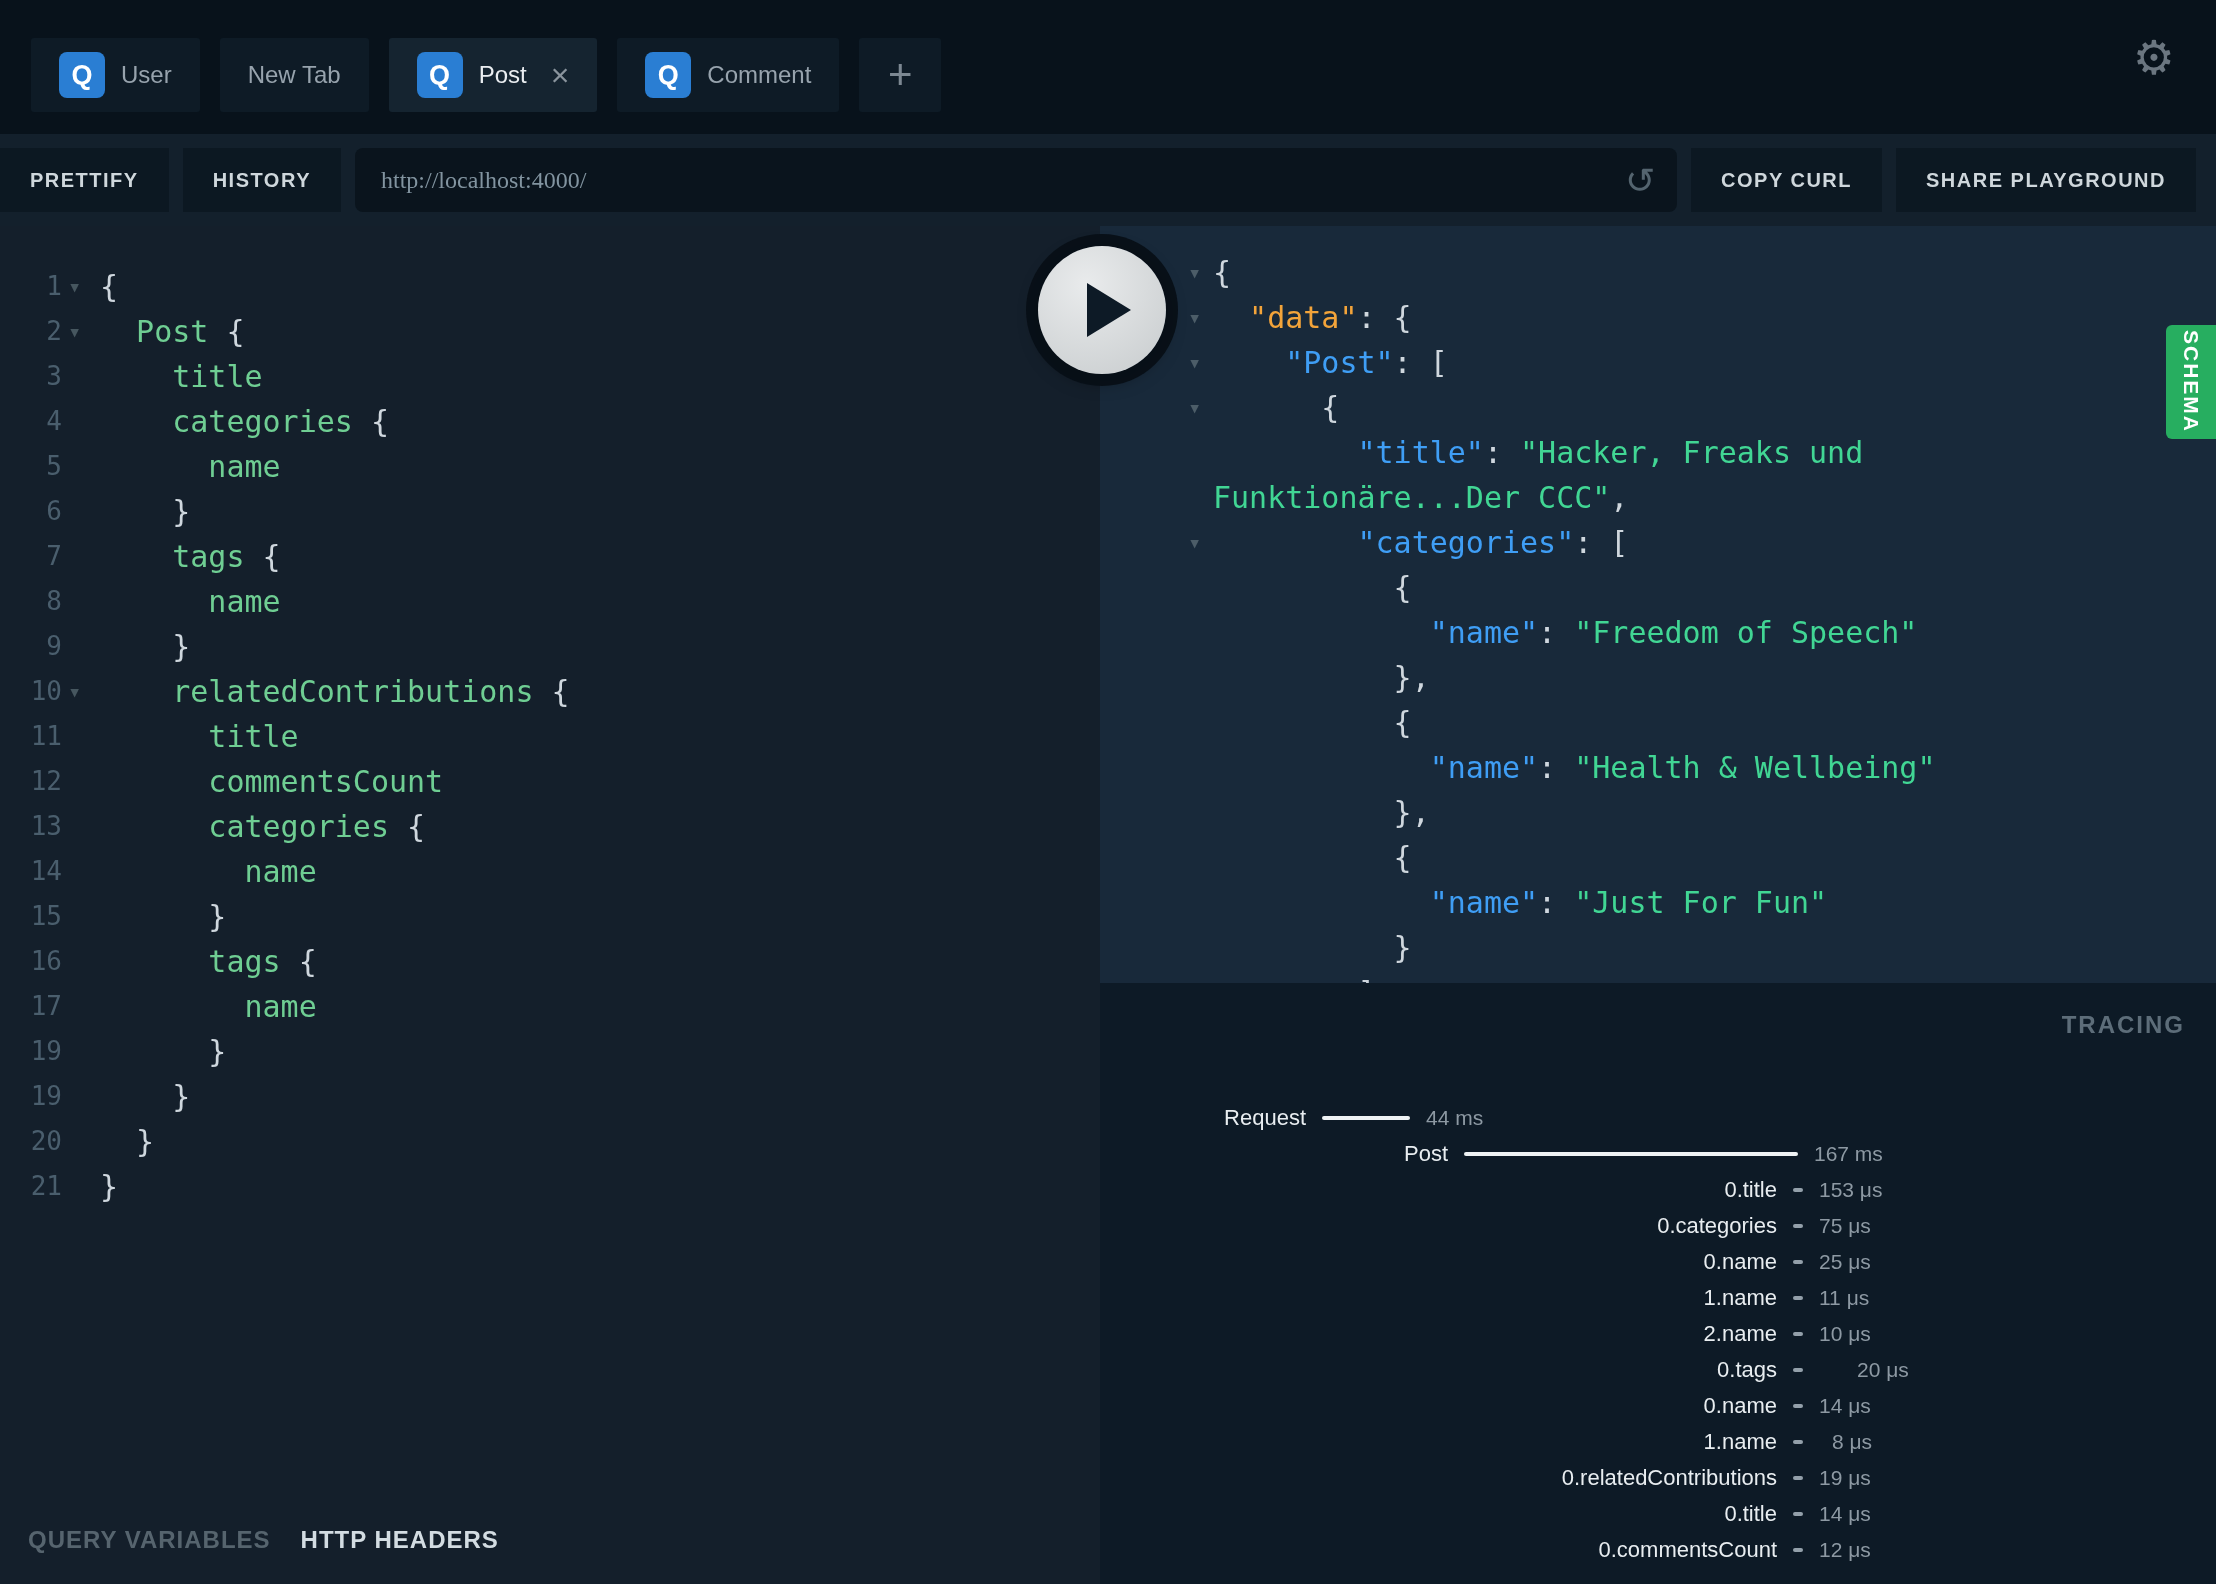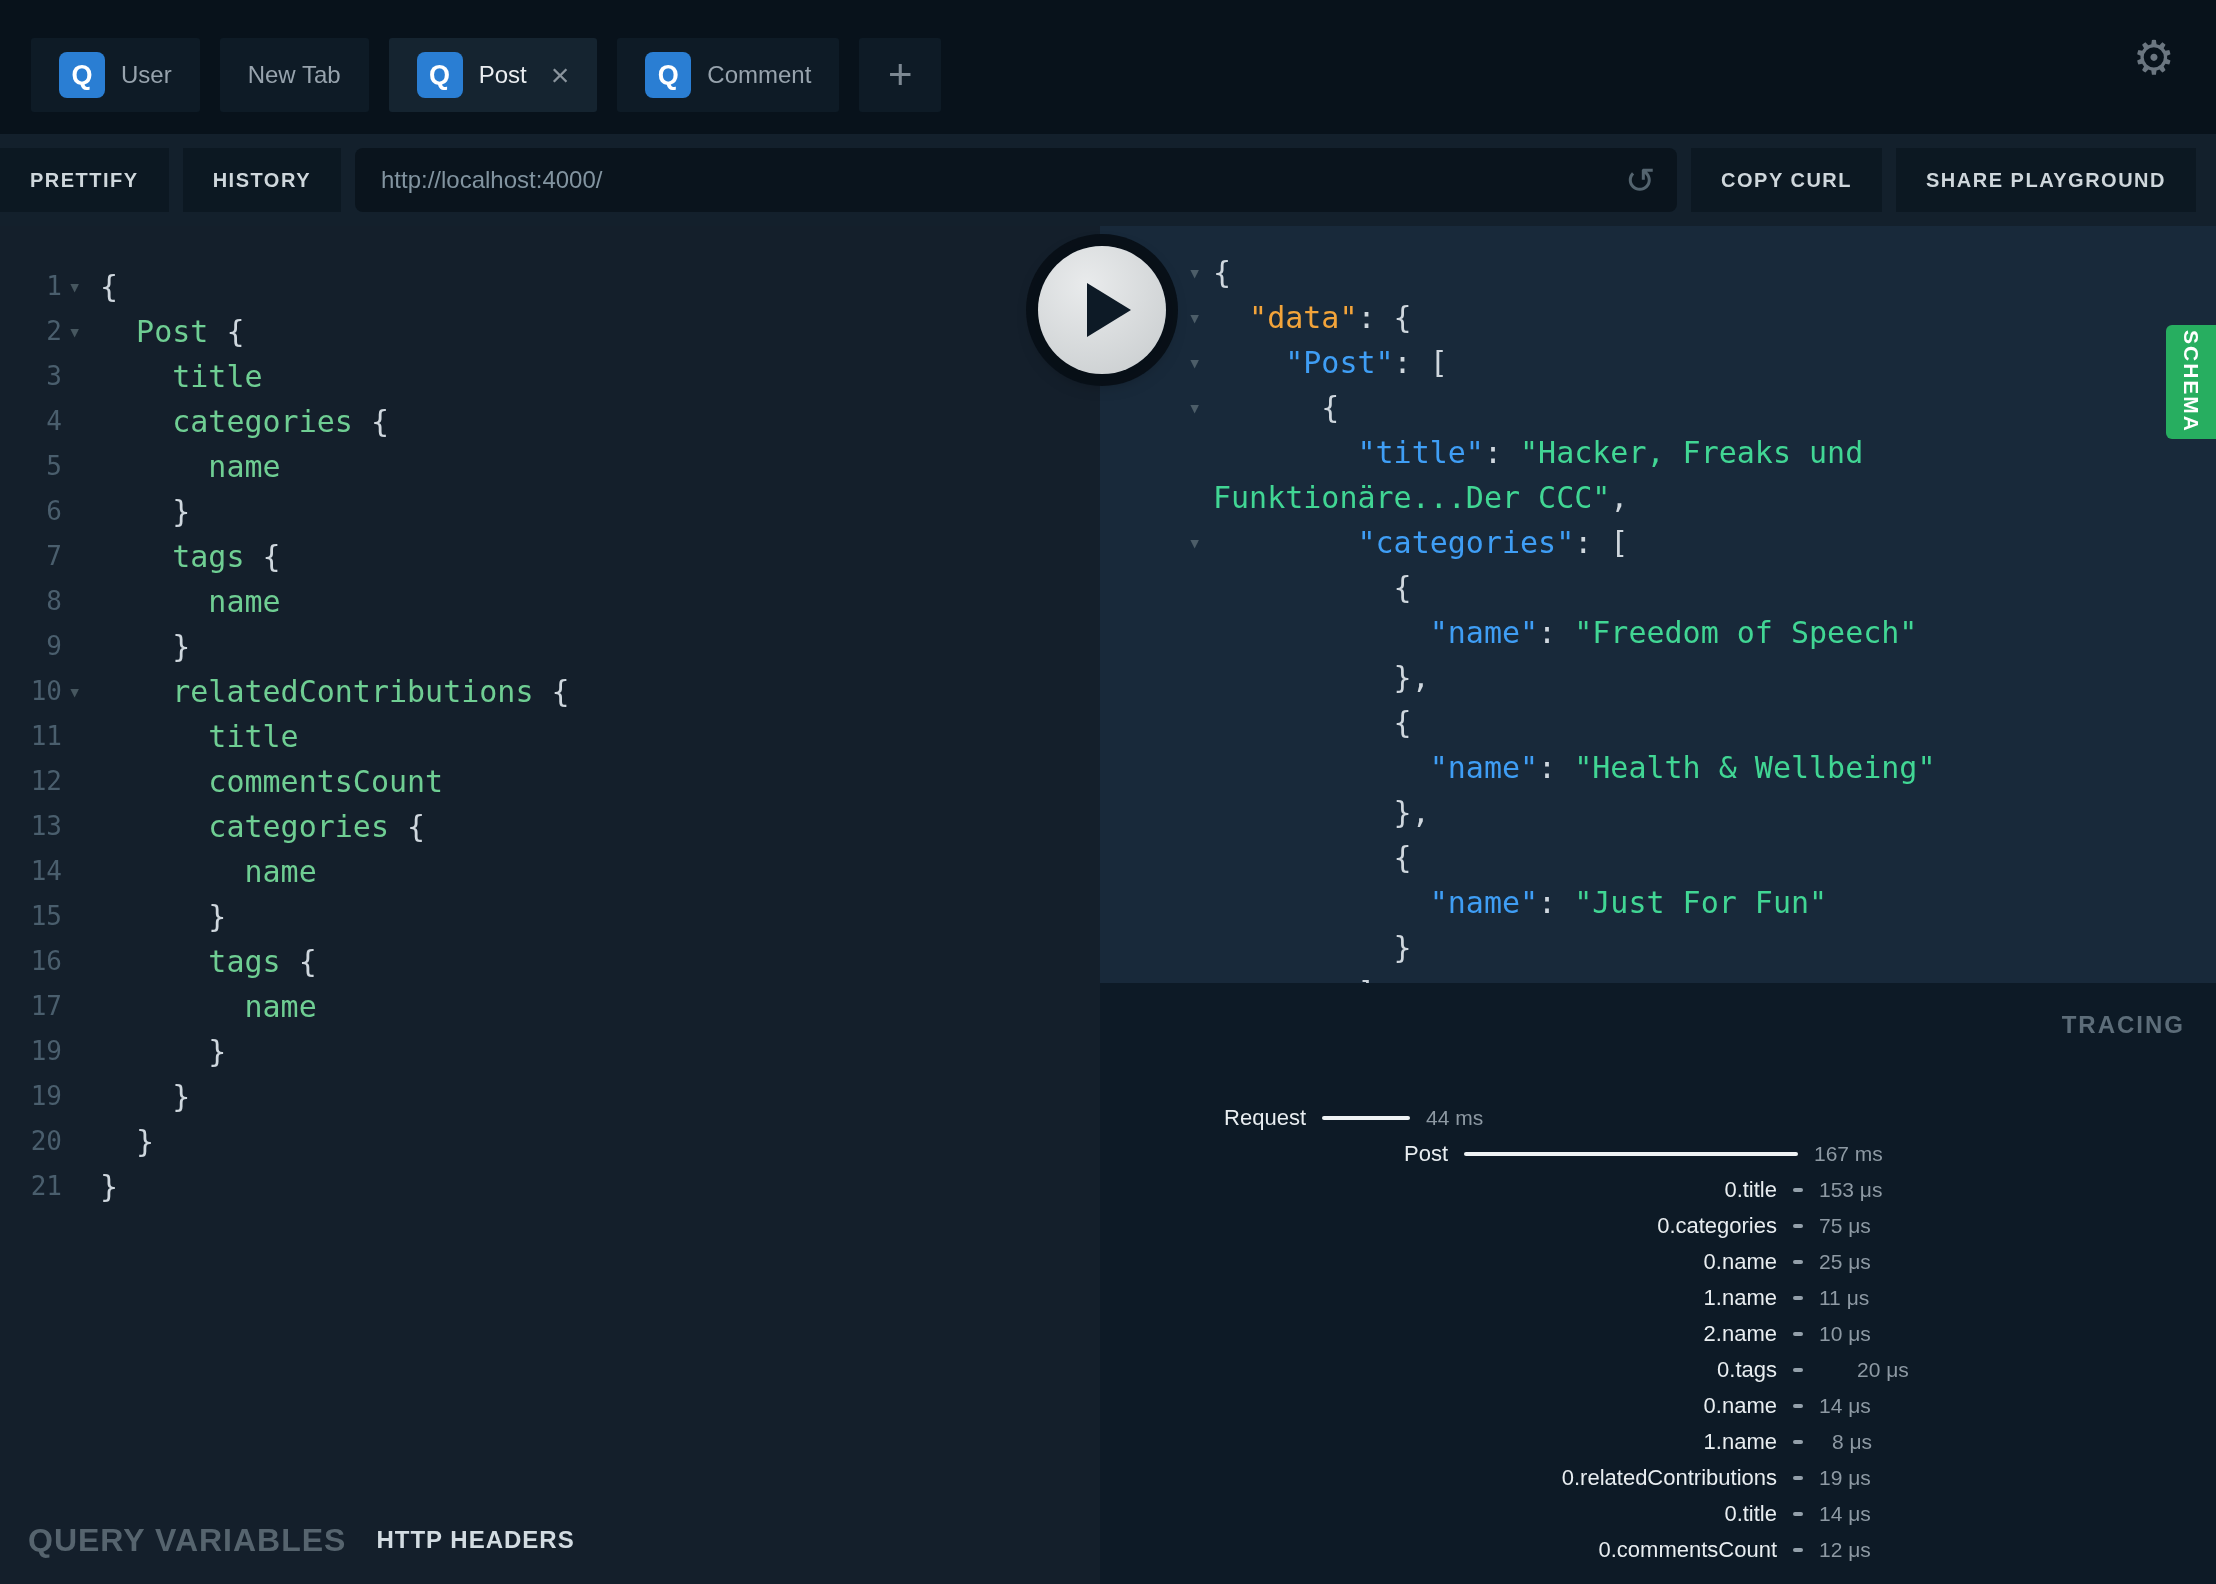--- a/index.html
+++ b/index.html
@@ -27,21 +27,21 @@
   
   .toolbar { position:absolute; left:0; top:134px; width:2216px; height:92px;
              background:#13202c; display:flex; align-items:center; gap:14px;
              padding-right:20px; }
   .tbtn { height:64px; display:flex; align-items:center; padding:0 30px;
           background:#0c1822; color:#cfd7dc; font-size:20px; letter-spacing:1.5px;
           font-weight:700; white-space:nowrap; }
   .url-wrap { flex:1; position:relative; height:64px; }
   .url-input { width:100%; height:64px; background:#0a141d; border:none; border-radius:8px;
                color:#8294a0; font-size:24px; padding:0 72px 0 26px;
-               font-family:Liberation Sans, sans-serif; outline:none; }
+               font-family:Liberation Serif, serif; outline:none; }
   .reload { position:absolute; right:22px; top:50%; transform:translateY(-50%);
             color:#54646f; font-size:36px; font-family:"DejaVu Sans", sans-serif; }
 
   
   .editor-pane { position:absolute; left:0; top:226px; width:1100px; height:1358px;
                  background:#141f2b; }
   .code-area { position:absolute; left:0; right:0; top:0; bottom:88px;
                overflow:hidden; padding-top:38px; }
   .cline { position:relative; height:45px; line-height:45px; padding-left:100px;
            font-family:"DejaVu Sans Mono", monospace; font-size:30px; white-space:pre; }
@@ -49,21 +49,21 @@
          color:#4a5e6d; font-size:26px; font-family:"DejaVu Sans Mono", monospace; }
   .fold { position:absolute; left:68px; top:0; color:#46565f; font-size:22px; }
   .tk-punct { color:#cfd7de; }
   .tk-field { color:#6fce93; }
   .tk-key   { color:#3f9ef5; }
   .tk-keyd  { color:#f3a43a; }
   .tk-str   { color:#41d694; }
 
   .vars-bar { position:absolute; left:0; bottom:0; height:88px; width:100%;
               display:flex; align-items:center; gap:30px; padding-left:28px; }
-  .qv { color:#56646e; font-size:32px; font-weight:700; letter-spacing:1px; }
+  .qv { color:#56646e; font-size:24px; font-weight:700; letter-spacing:1px; }
   .hh { color:#d3dce2; font-size:24px; font-weight:700; letter-spacing:1px; }
 
   
   .play-button { position:absolute; left:1038px; top:246px; width:128px; height:128px;
                  border-radius:50%;
                  background:radial-gradient(circle at 38% 30%, #e9ebec, #c7cbcd);
                  box-shadow:0 0 0 12px rgba(7,15,22,0.95), 0 6px 18px rgba(0,0,0,0.5);
                  display:flex; align-items:center; justify-content:center; z-index:6; cursor:pointer; }
   .play-icon { width:0; height:0; border-left:44px solid #0d1a26;
                border-top:27px solid transparent; border-bottom:27px solid transparent;

